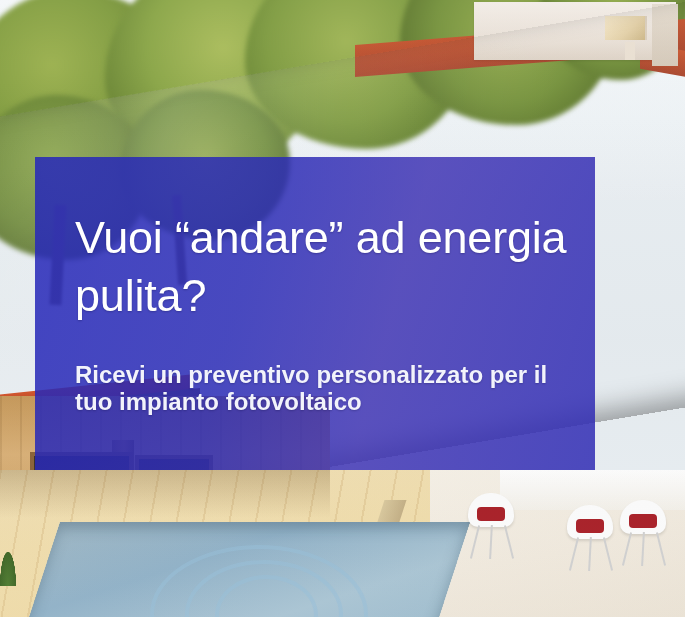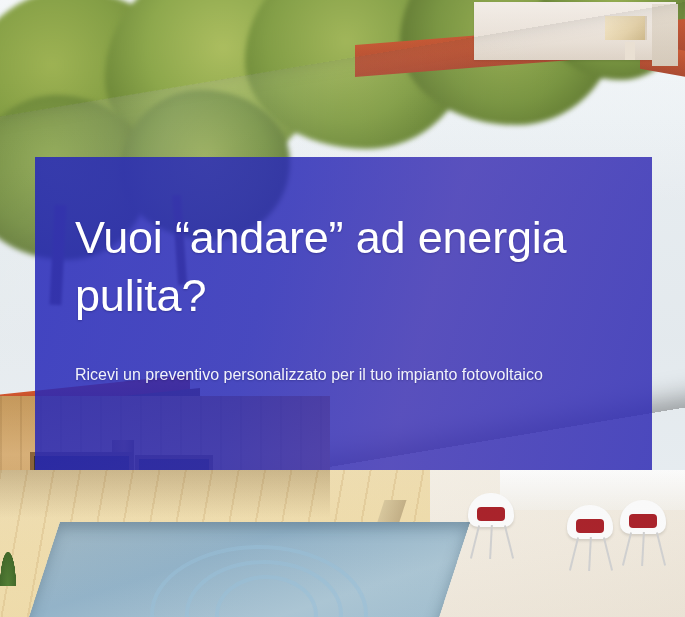--- a/index.html
+++ b/index.html
@@ -292,21 +292,21 @@
     inset: 0;
     background: linear-gradient(180deg, rgba(255,255,255,.05) 0%, rgba(0,0,0,.02) 55%, rgba(255,255,255,.04) 100%);
     pointer-events: none;
   }
 
   
   .overlay-panel {
     position: absolute;
     left: 35px;
     top: 157px;
-    width: 617px;
+    width: 560px;
     height: 313px;
     background: linear-gradient(105deg,
         rgba(38, 40, 185, .86) 0%,
         rgba(42, 42, 182, .84) 38%,
         rgba(58, 46, 178, .82) 62%,
         rgba(48, 44, 180, .85) 100%);
     box-sizing: border-box;
   }
 
   .overlay-inner {
@@ -325,22 +325,22 @@
     line-height: 58px;
     letter-spacing: -0.2px;
     max-width: 540px;
     text-shadow: 0 1px 2px rgba(10,10,60,.28);
   }
 
   .subhead {
     margin: 36px 0 17px 0;
     color: #f2f3fb;
     font-family: "Liberation Sans", sans-serif;
-    font-weight: 400;
-    font-size: 16px;
+    font-weight: 700;
+    font-size: 24px;
     line-height: 27px;
     max-width: 510px;
     text-shadow: 0 1px 2px rgba(10,10,60,.25);
   }
 </style>
 </head>
 <body>
 
 <div class="hero">
 

